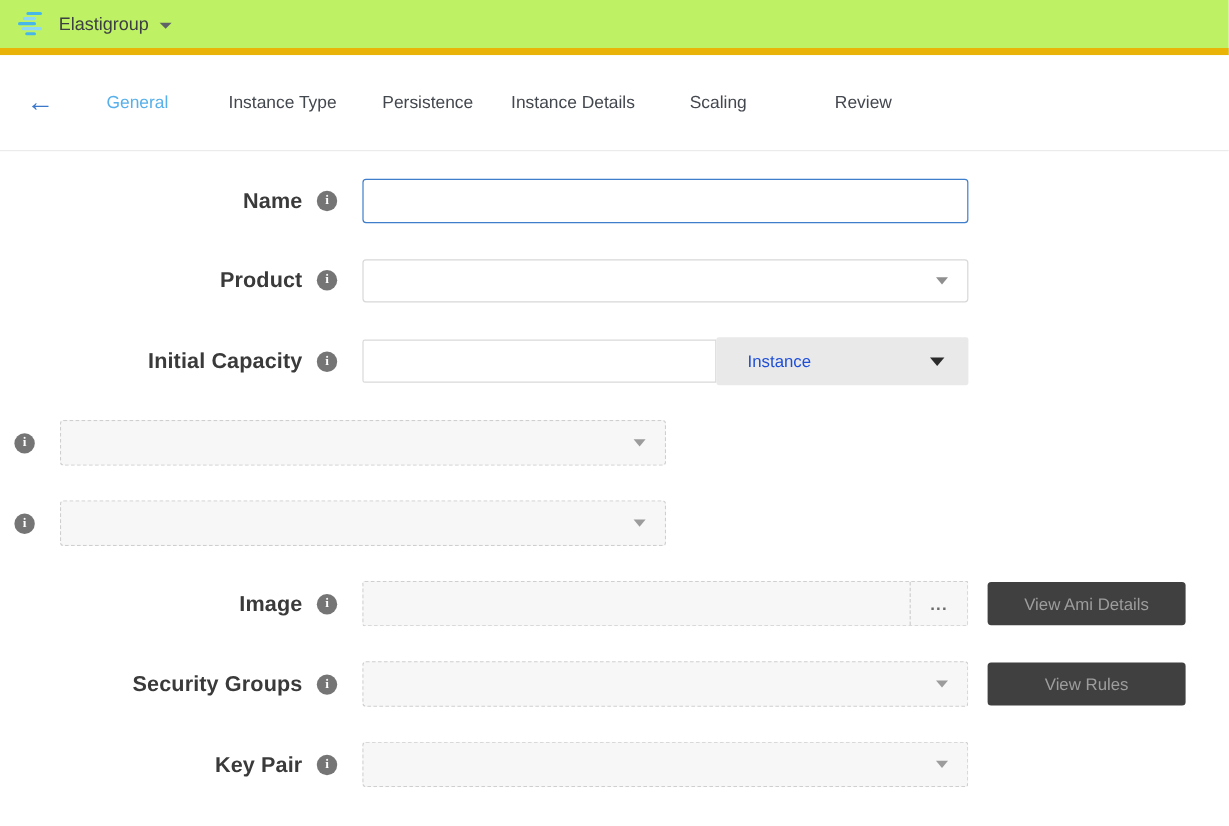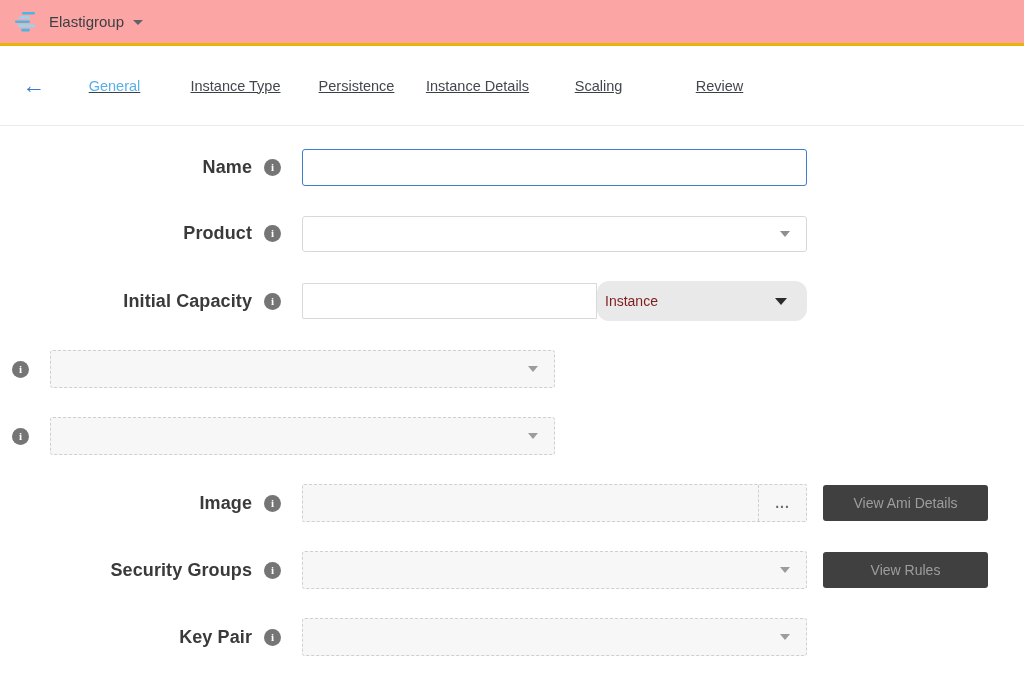--- a/index.html
+++ b/index.html
@@ -5,22 +5,22 @@
   * { margin: 0; padding: 0; box-sizing: border-box; }
   html, body { width: 1024px; height: 688px; background: #ffffff; overflow: hidden; }
   body { font-family: "Liberation Sans", sans-serif; color: #3c4043; }
 
   
   .topbar {
     height: 46px;
     display: flex;
     align-items: center;
     padding-left: 14px;
-    border-bottom: 3px solid #eab308;
-    background: #fca5a5;
+    border-bottom: 6px solid #eab308;
+    background: #bef264;
   }
   .logo { margin-right: 9px; display: block; }
   .app-title { font-size: 15px; color: #3c4043; }
   .title-caret {
     width: 0; height: 0; margin-left: 9px; margin-top: 2px;
     border-left: 5px solid transparent; border-right: 5px solid transparent;
     border-top: 5px solid #5f6368;
     display: inline-block;
   }
 
@@ -35,21 +35,21 @@
   }
   .back-arrow {
     position: absolute;
     left: 22px; top: 50%; transform: translateY(-54%);
     color: #3b78c9;
     font-size: 23px;
     line-height: 1;
     cursor: pointer;
     user-select: none;
   }
-  .tabs { display: flex; margin-left: 54px; text-decoration: underline; }
+  .tabs { display: flex; margin-left: 54px; }
   .tab {
     width: 121px;
     text-align: center;
     font-size: 14.5px;
     color: #43474e;
     cursor: pointer;
     white-space: nowrap;
   }
   .tab.active { color: #57b0ea; }
 
@@ -128,27 +128,27 @@
     border: 1px solid #d9d9d9;
     border-radius: 2px 0 0 2px;
     outline: none;
     font-size: 14px;
     padding: 0 10px;
     font-family: "Liberation Sans", sans-serif;
   }
   .unit-select {
     width: 210px; height: 40px;
     background: #e9e9e9;
-    border-radius: 12px;
+    border-radius: 2px;
     position: relative;
     display: flex;
     align-items: center;
-    padding-left: 8px;
-    font-size: 14px;
-    color: #7f1d1d;
+    padding-left: 26px;
+    font-size: 14px;
+    color: #1d4ed8;
     cursor: pointer;
   }
   .unit-select .caret {
     right: 20px;
     border-left-width: 6px;
     border-right-width: 6px;
     border-top: 7px solid #2b2b2b;
   }
 
   

